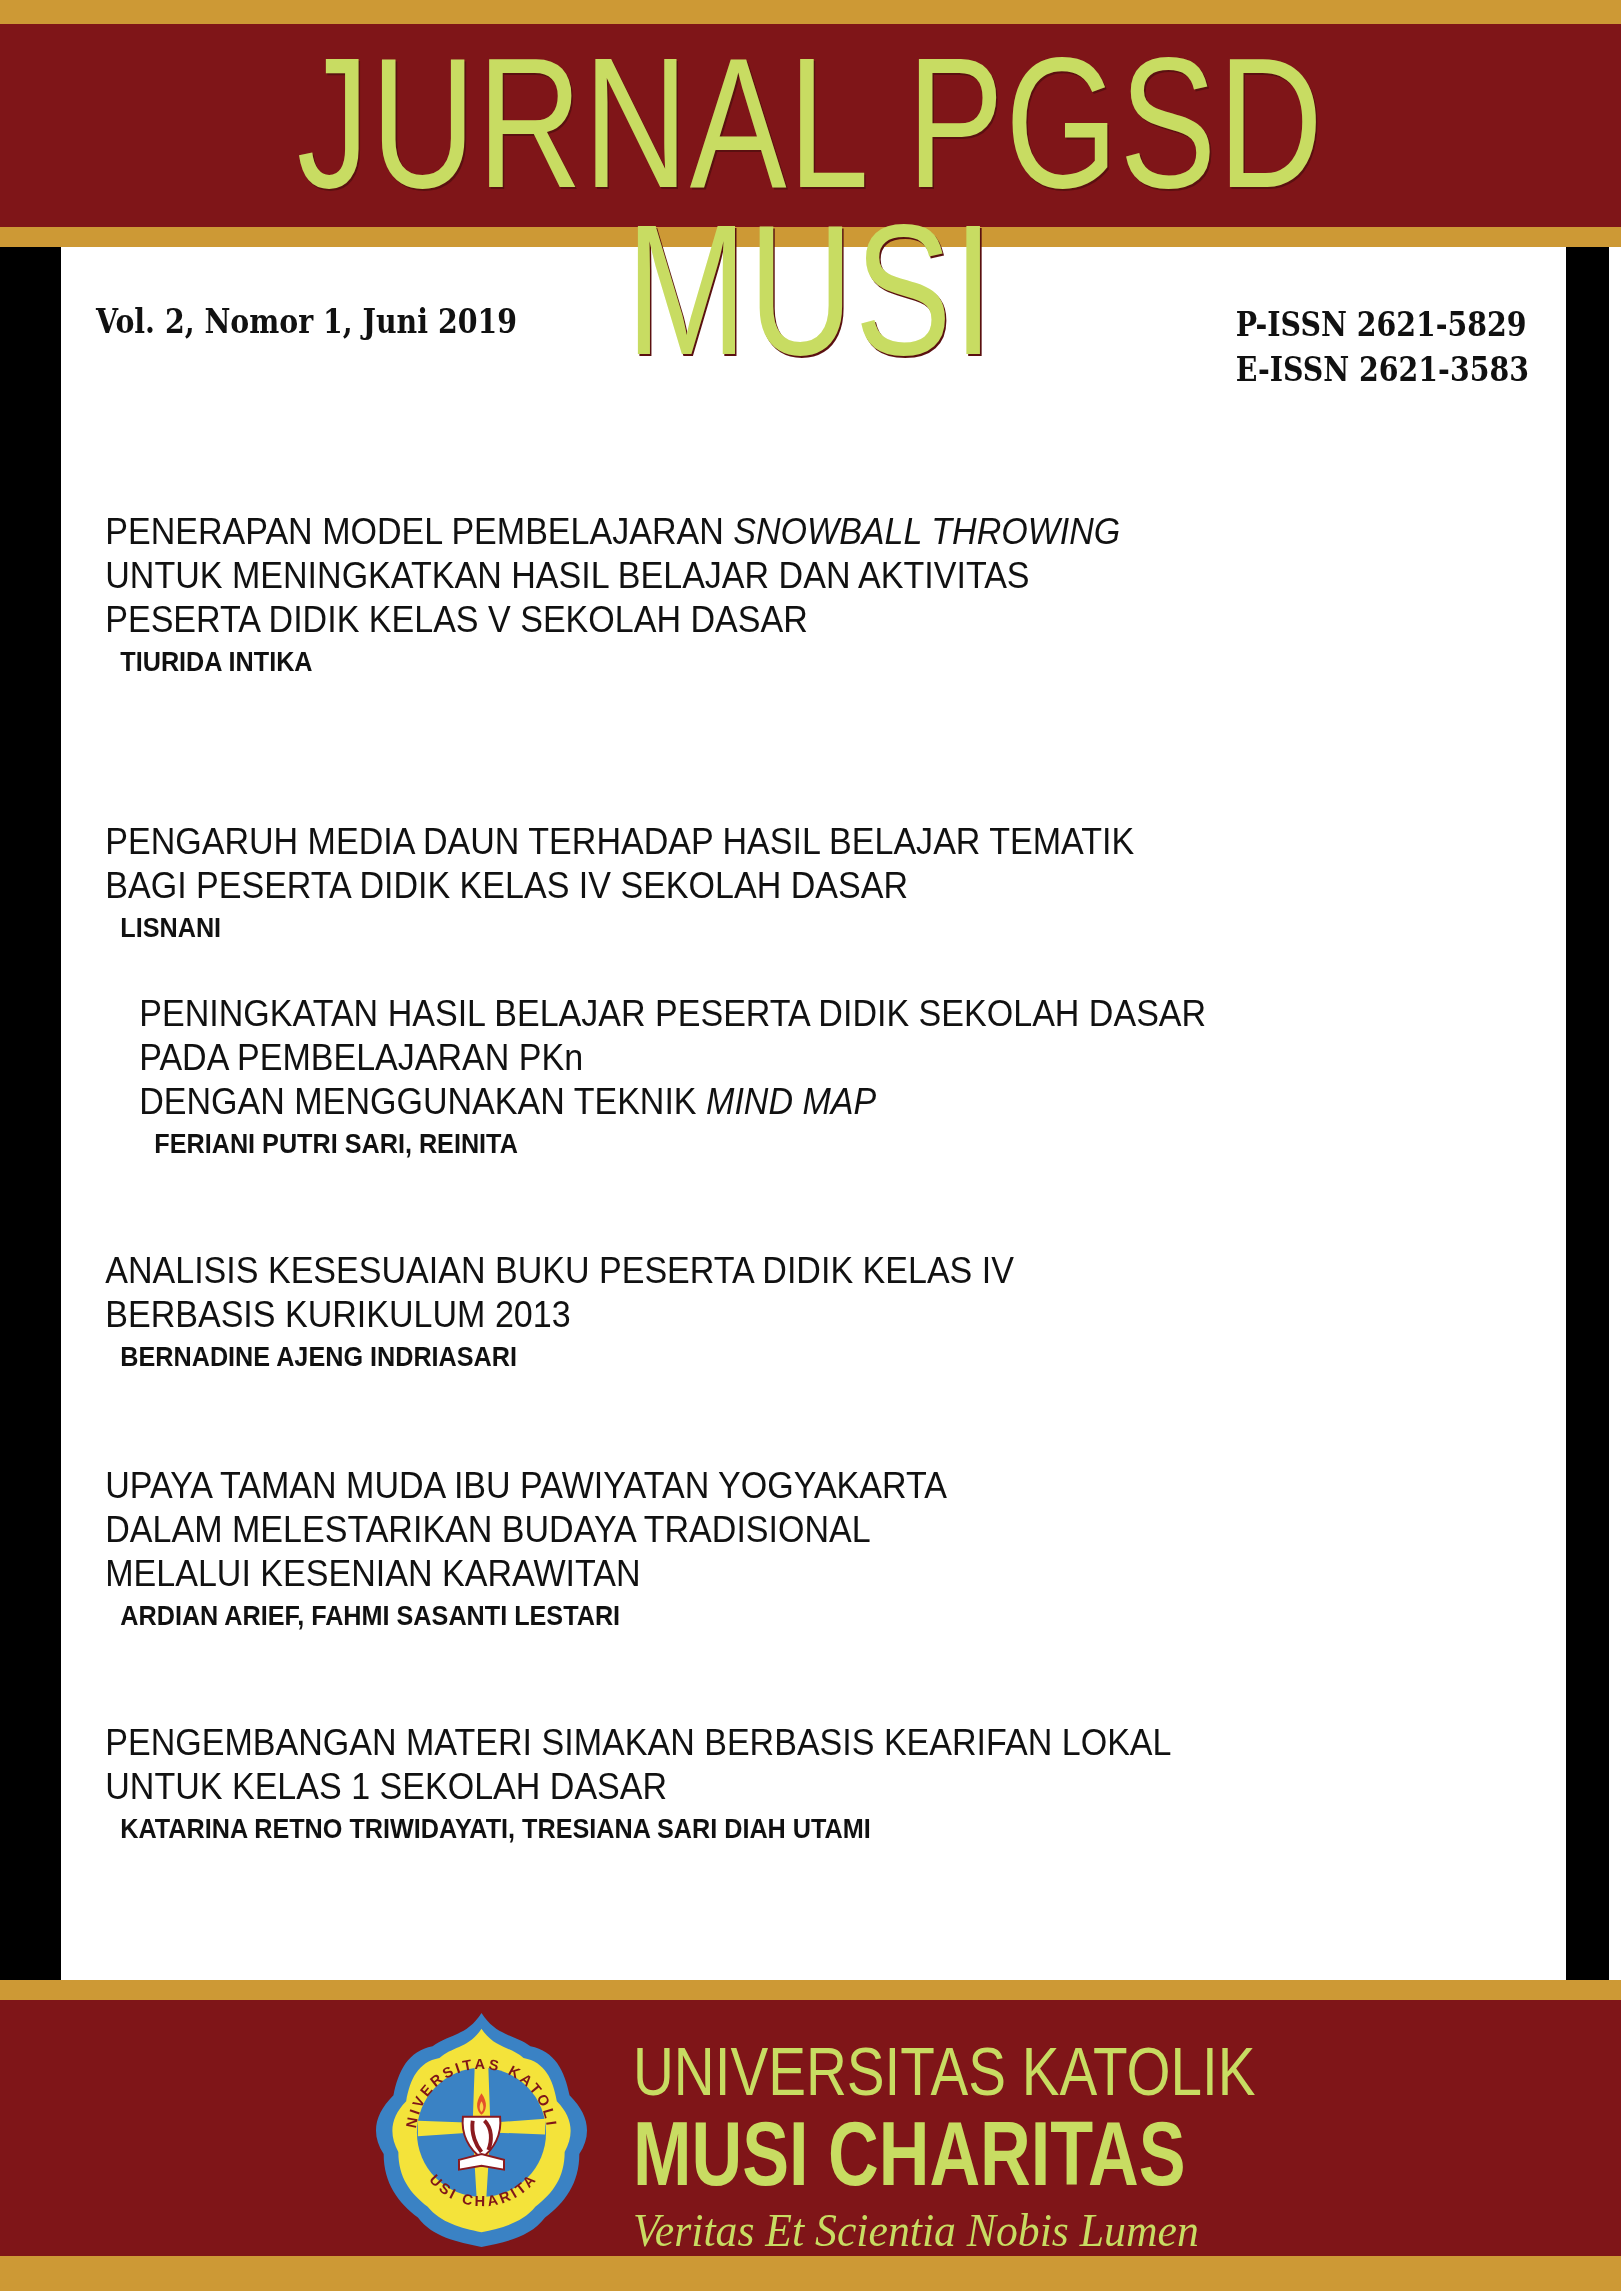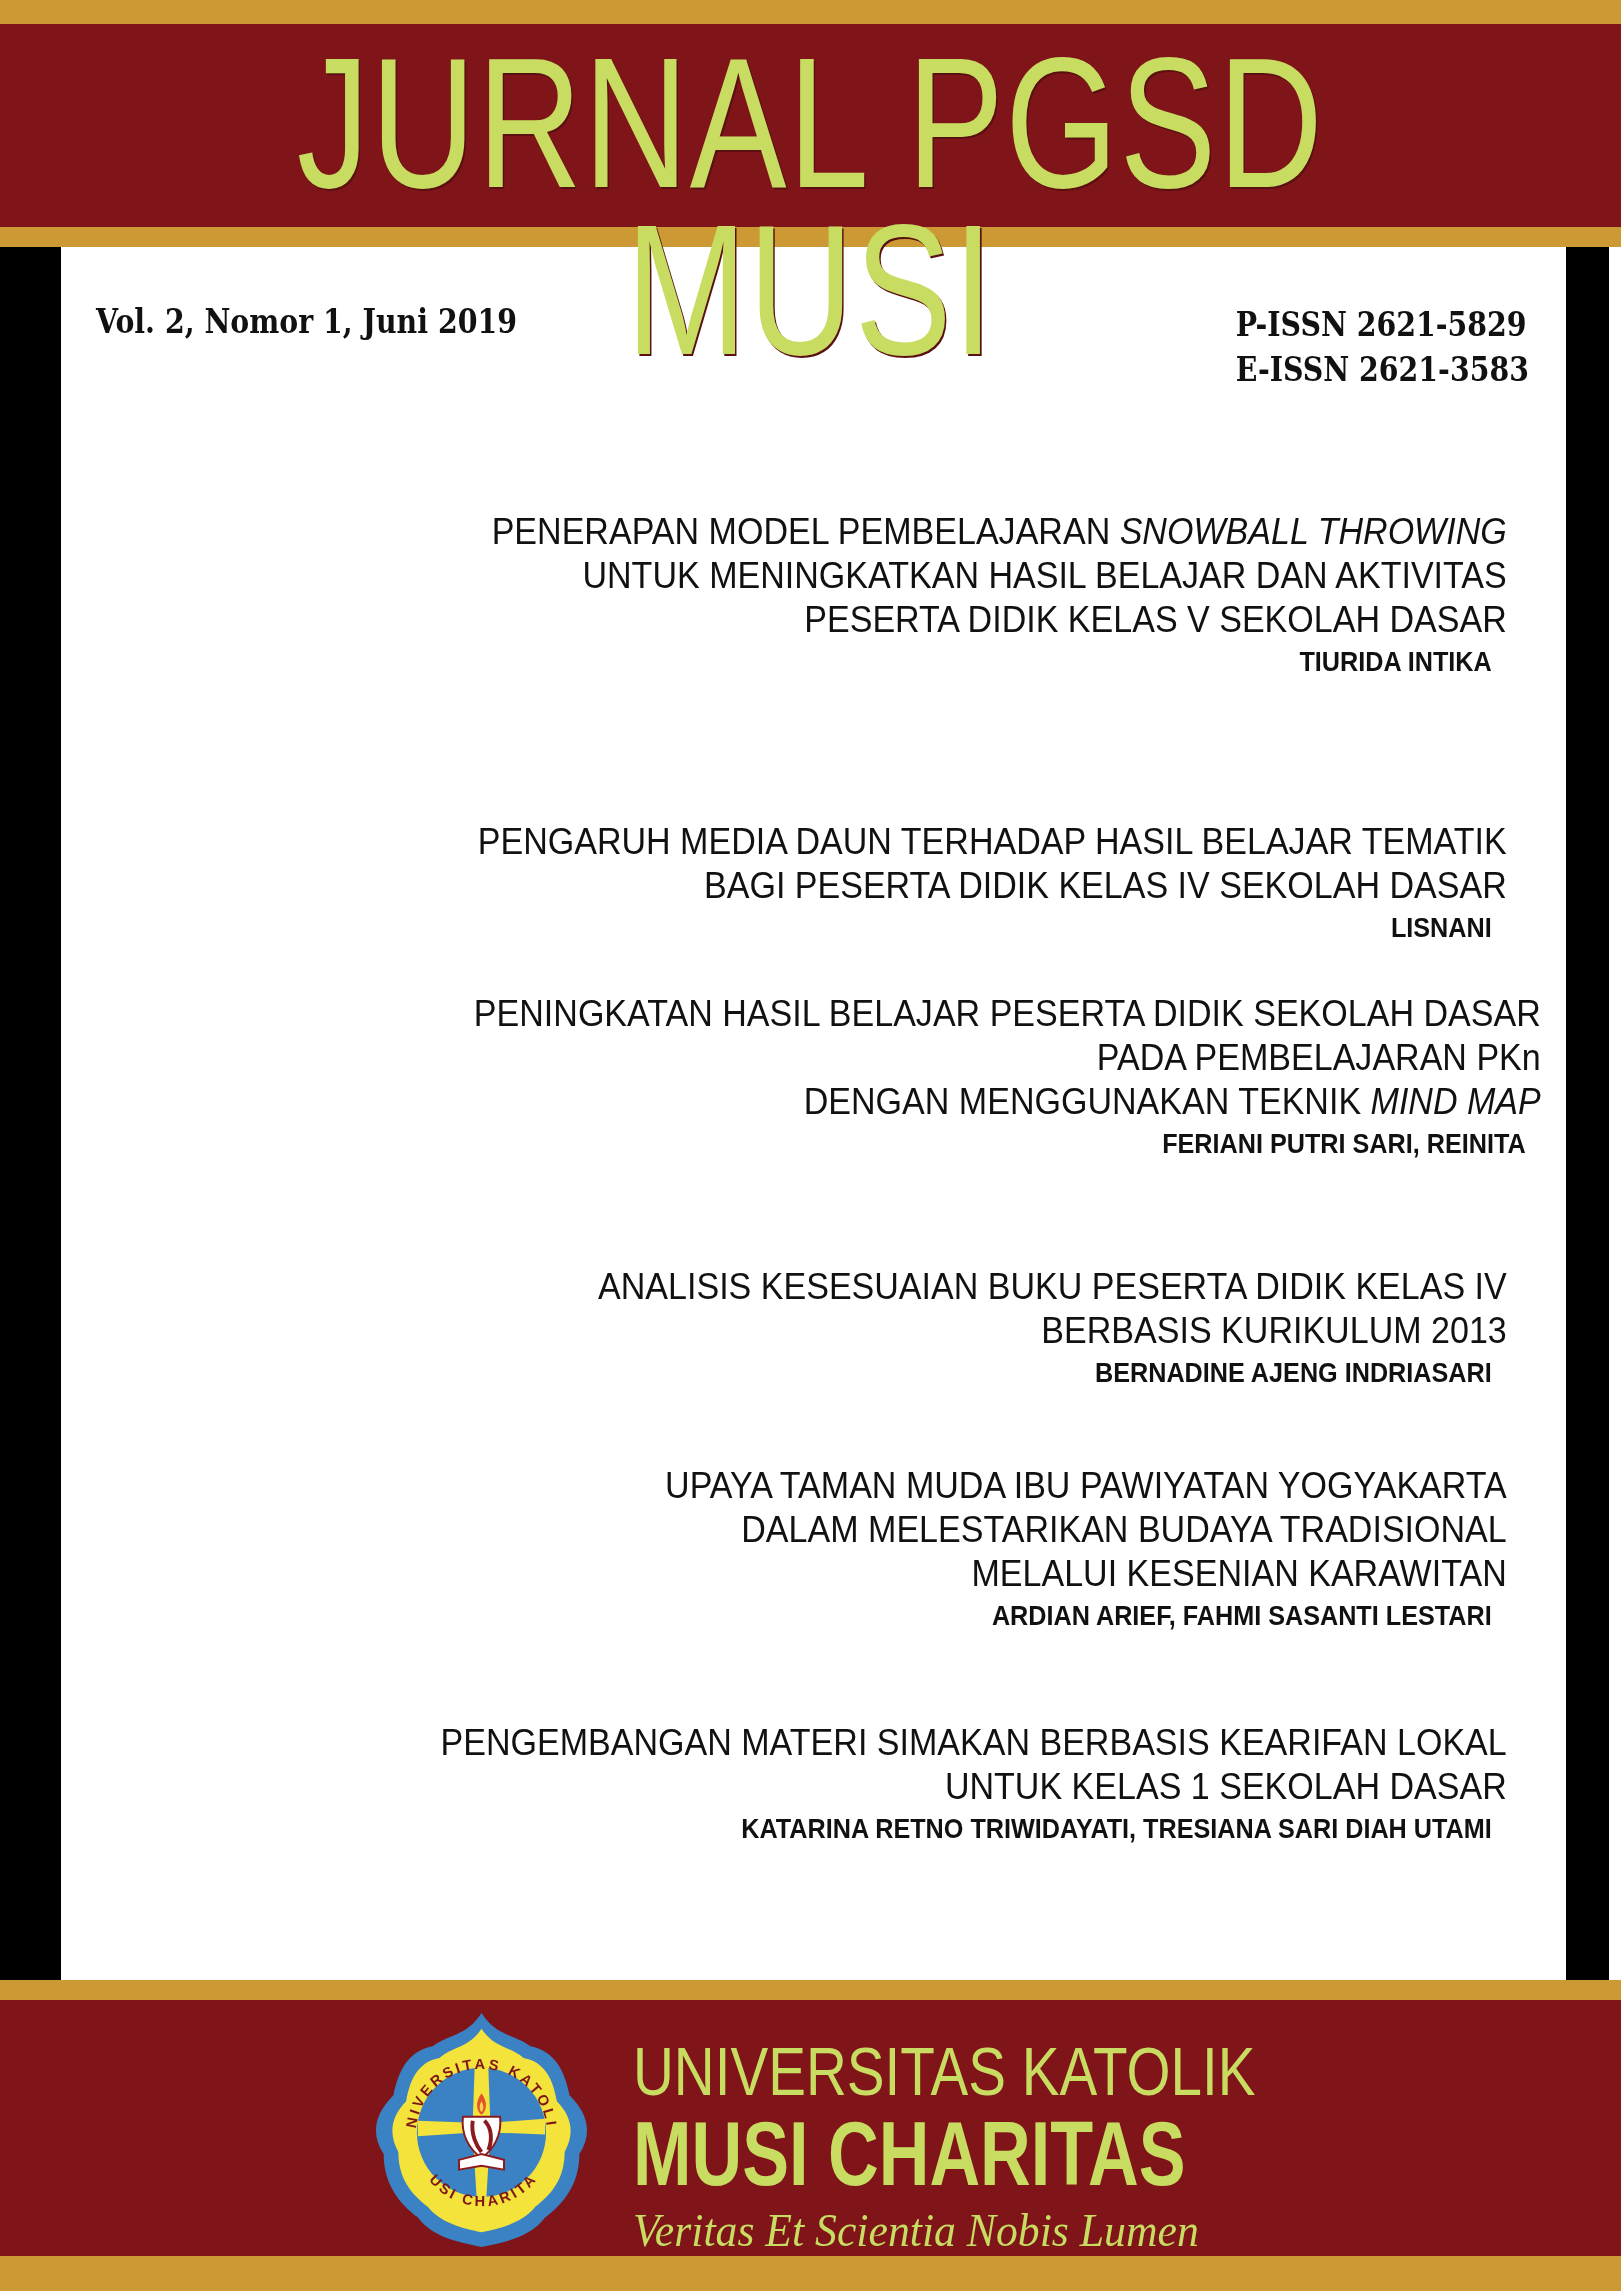--- a/index.html
+++ b/index.html
@@ -16,21 +16,21 @@
   .issue {
     position:absolute; left:96px; top:302px;
     font-family:"DejaVu Serif", serif; font-weight:bold; font-size:33px; color:#111;
     transform:scaleX(0.86); transform-origin:left;
   }
   .issn {
     position:absolute; right:92px; top:302px; text-align:left;
     font-family:"DejaVu Serif", serif; font-weight:bold; font-size:33px; color:#111; line-height:45px;
     transform:scaleX(0.86); transform-origin:right;
   }
-  .article { position:absolute; left:61px; width:1506px; text-align:right; font-family:"Liberation Sans", sans-serif; color:#111; }
+  .article { position:absolute; left:45px; width:1506px; text-align:left; font-family:"Liberation Sans", sans-serif; color:#111; }
   .article .t { font-size:37px; line-height:44px; transform:scaleX(0.92); }
   .article .a { font-size:28px; line-height:39px; font-weight:bold; transform:scaleX(0.9); }
   .article i { font-style:italic; }
   .logo { position:absolute; left:369px; top:2007px; width:225px; height:245px; }
   .uni-1 {
     position:absolute; left:633px; top:2037px;
     font-family:"Liberation Sans", sans-serif; font-size:69px; color:#c8dc62;
     transform:scaleX(0.82); transform-origin:left; line-height:69px; white-space:nowrap;
   }
   .uni-2 {
@@ -74,21 +74,21 @@
   <div class="a">LISNANI</div>
 </div>
 
 <div class="article" style="top:992px;margin-left:34px;">
   <div class="t">PENINGKATAN HASIL BELAJAR PESERTA DIDIK SEKOLAH DASAR</div>
   <div class="t">PADA PEMBELAJARAN PKn</div>
   <div class="t"><span>DENGAN MENGGUNAKAN TEKNIK </span><i>MIND MAP</i></div>
   <div class="a">FERIANI PUTRI SARI, REINITA</div>
 </div>
 
-<div class="article" style="top:1249px;margin-top:16px;">
+<div class="article" style="top:1249px;">
   <div class="t">ANALISIS KESESUAIAN BUKU PESERTA DIDIK KELAS IV</div>
   <div class="t">BERBASIS KURIKULUM 2013</div>
   <div class="a">BERNADINE AJENG INDRIASARI</div>
 </div>
 
 <div class="article" style="top:1464px;">
   <div class="t">UPAYA TAMAN MUDA IBU PAWIYATAN YOGYAKARTA</div>
   <div class="t">DALAM MELESTARIKAN BUDAYA TRADISIONAL</div>
   <div class="t">MELALUI KESENIAN KARAWITAN</div>
   <div class="a">ARDIAN ARIEF, FAHMI SASANTI LESTARI</div>

